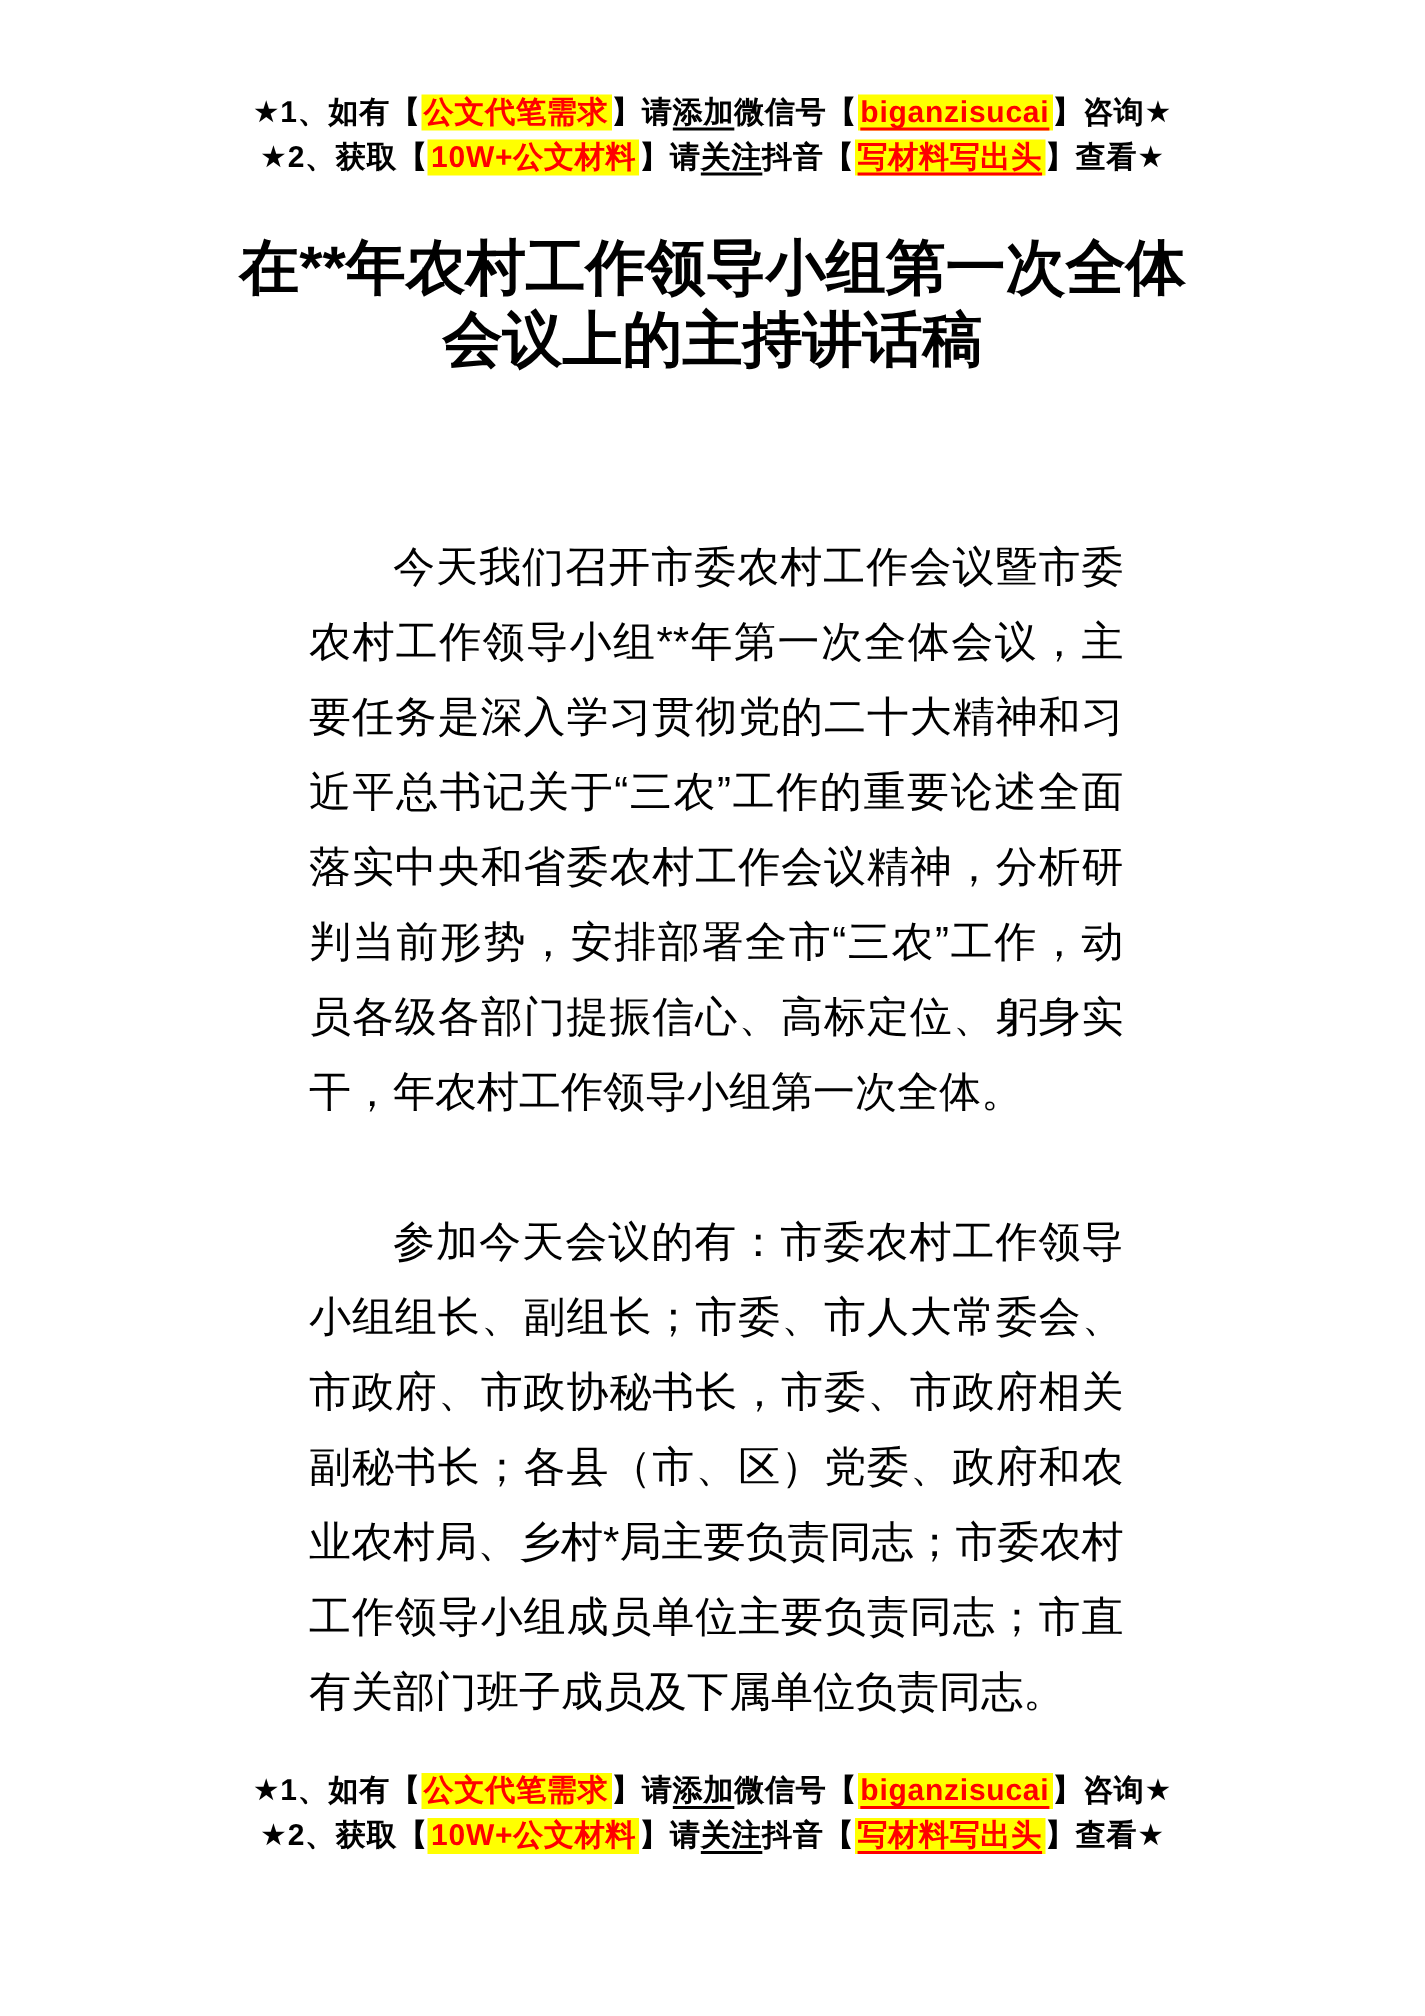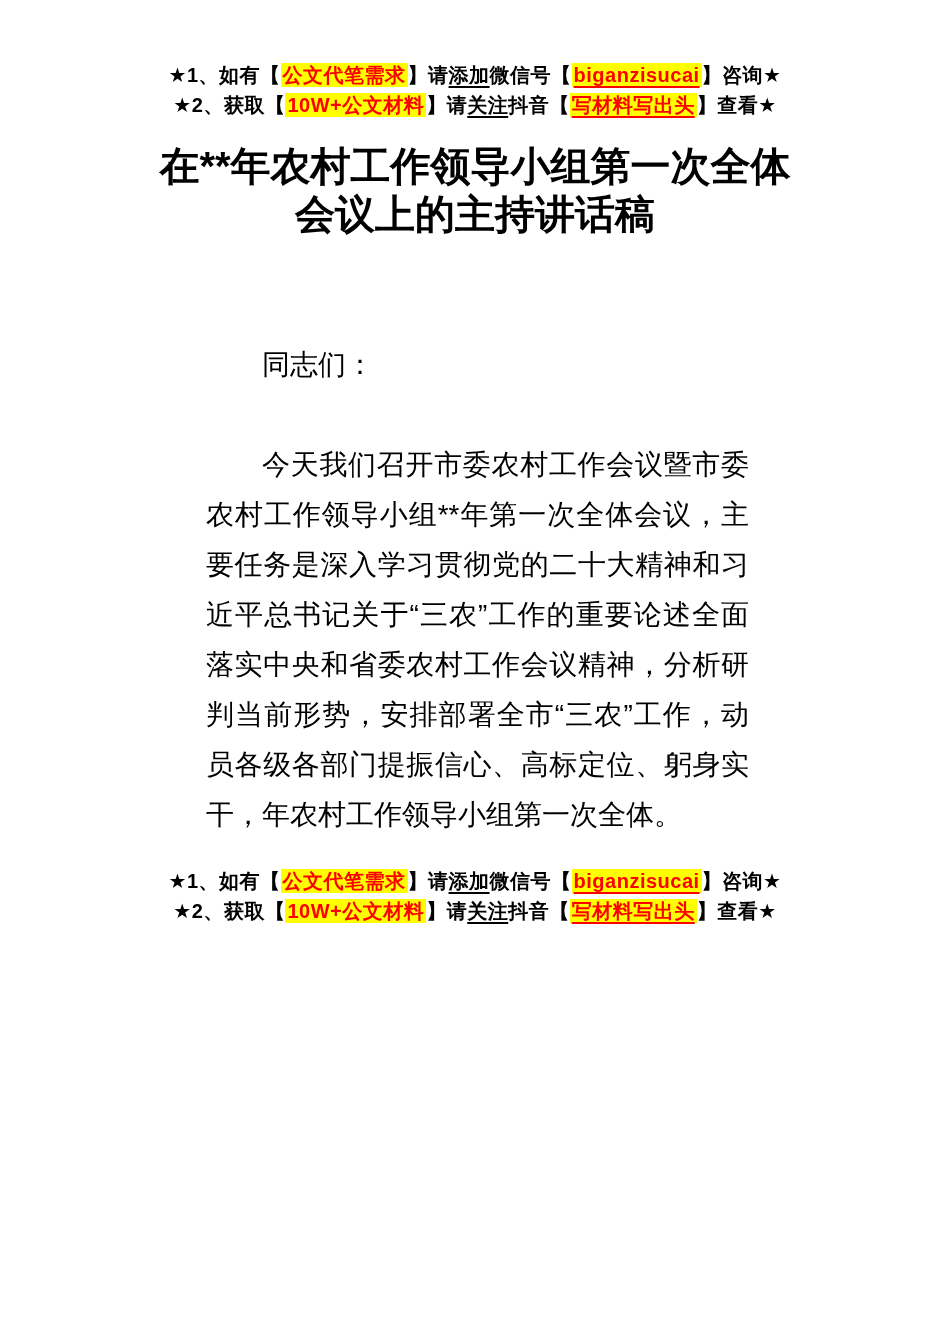--- a/index.html
+++ b/index.html
@@ -45,21 +45,21 @@
   }
 
   
   .title-line {
     text-align: center;
     font-size: 40px;
     font-weight: 900;
     line-height: 48px;
     color: #000000;
   }
-  .title-line-1 { margin-top: 22px; }
+  .title-line-1 { margin-top: 35px; }
   .title-line-2 { }
 
   
   .doc-body {
     margin-top: 102px;
     padding: 0 140px 0 145px;
     font-size: 28px;
     line-height: 50px;
     color: #000000;
     text-align: justify;
@@ -83,22 +83,22 @@
     </div>
     <div class="promo-line">
       <span>★2、获取【</span><span class="hl">10W+公文材料</span><span>】请</span><span class="u-black">关注</span><span>抖音【</span><span class="hl hl-underline">写材料写出头</span><span>】查看★</span>
     </div>
   </div>
 
   <h1 class="title-line title-line-1">在**年农村工作领导小组第一次全体</h1>
   <h1 class="title-line title-line-2">会议上的主持讲话稿</h1>
 
   <div class="doc-body">
-    <p class="para">同志们：</p>
     <p class="para">今天我们召开市委农村工作会议暨市委农村工作领导小组**年第一次全体会议，主要任务是深入学习贯彻党的二十大精神和习近平总书记关于“三农”工作的重要论述全面落实中央和省委农村工作会议精神，分析研判当前形势，安排部署全市“三农”工作，动员各级各部门提振信心、高标定位、躬身实干，年农村工作领导小组第一次全体。</p>
+    <p class="para">参加今天会议的有：市委农村工作领导小组组长、副组长；市委、市人大常委会、市政府、市政协秘书长，市委、市政府相关副秘书长；各县（市、区）党委、政府和农业农村局、乡村*局主要负责同志；市委农村工作领导小组成员单位主要负责同志；市直有关部门班子成员及下属单位负责同志。</p>
   </div>
 
   <div class="promo promo-footer">
     <div class="promo-line">
       <span>★1、如有【</span><span class="hl">公文代笔需求</span><span>】请</span><span class="u-black">添加</span><span>微信号【</span><span class="hl hl-underline">biganzisucai</span><span>】咨询★</span>
     </div>
     <div class="promo-line">
       <span>★2、获取【</span><span class="hl">10W+公文材料</span><span>】请</span><span class="u-black">关注</span><span>抖音【</span><span class="hl hl-underline">写材料写出头</span><span>】查看★</span>
     </div>
   </div>

